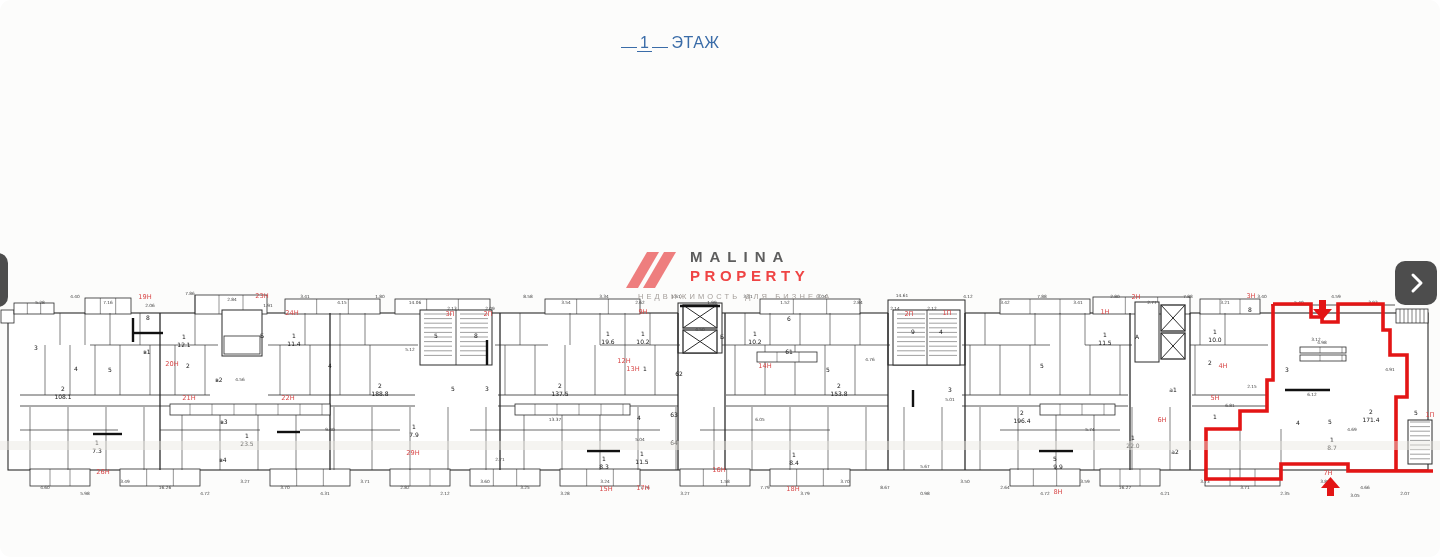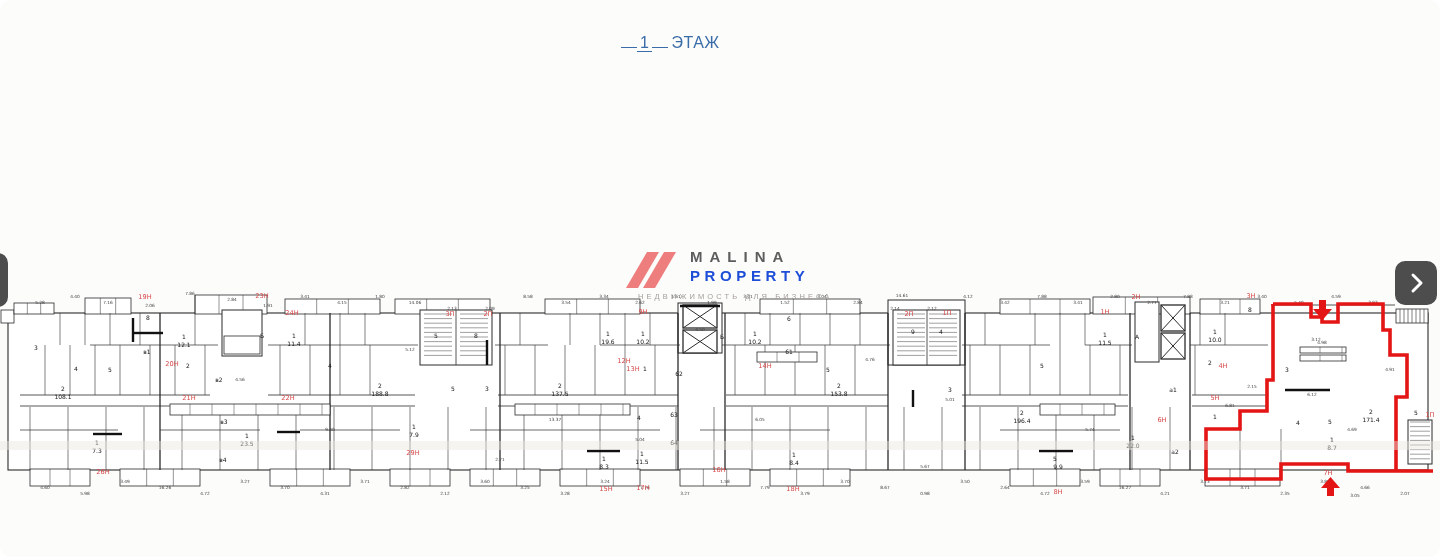--- a/index.html
+++ b/index.html
@@ -16,21 +16,21 @@
   svg.plan text{font-family:"DejaVu Sans",sans-serif;text-anchor:middle;}
   #g-dims text{font-size:4.3px;fill:#3d3d3d;}
   #g-rooms text{font-size:6px;fill:#151515;}
   #g-red text{font-size:6.6px;fill:#d84848;}
   
   .logo{position:absolute;left:626px;top:246px;width:200px;height:58px;z-index:5;}
   .logo-row{display:flex;align-items:flex-start;}
   .logo-mark{flex:0 0 auto;margin-right:10px;}
   .logo-text{line-height:1.25;padding-top:2px;}
   .logo-line1{font-size:15px;font-weight:bold;color:#5d5d5d;letter-spacing:7px;white-space:nowrap;}
-  .logo-line2{font-size:15px;font-weight:bold;color:#1d4ed8;letter-spacing:4.6px;white-space:nowrap;}
+  .logo-line2{font-size:15px;font-weight:bold;color:#ef4444;letter-spacing:4.6px;white-space:nowrap;}
   .logo-sub{position:absolute;left:12px;top:46px;width:200px;font-size:7.5px;color:#a39d99;
             letter-spacing:3.1px;white-space:nowrap;}
   
   .navbtn{position:absolute;background:#4d4d4d;border-radius:10px;z-index:6;cursor:pointer;
           display:flex;align-items:center;justify-content:center;border:none;}
   .navbtn svg{display:block;}
   .nav-prev{left:-34px;top:253px;width:42px;height:54px;}
   .nav-next{left:1395px;top:261px;width:42px;height:44px;}
   .seam{position:absolute;left:0;top:441px;width:1440px;height:9px;background:rgba(232,230,223,.45);z-index:3;}
 </style>

